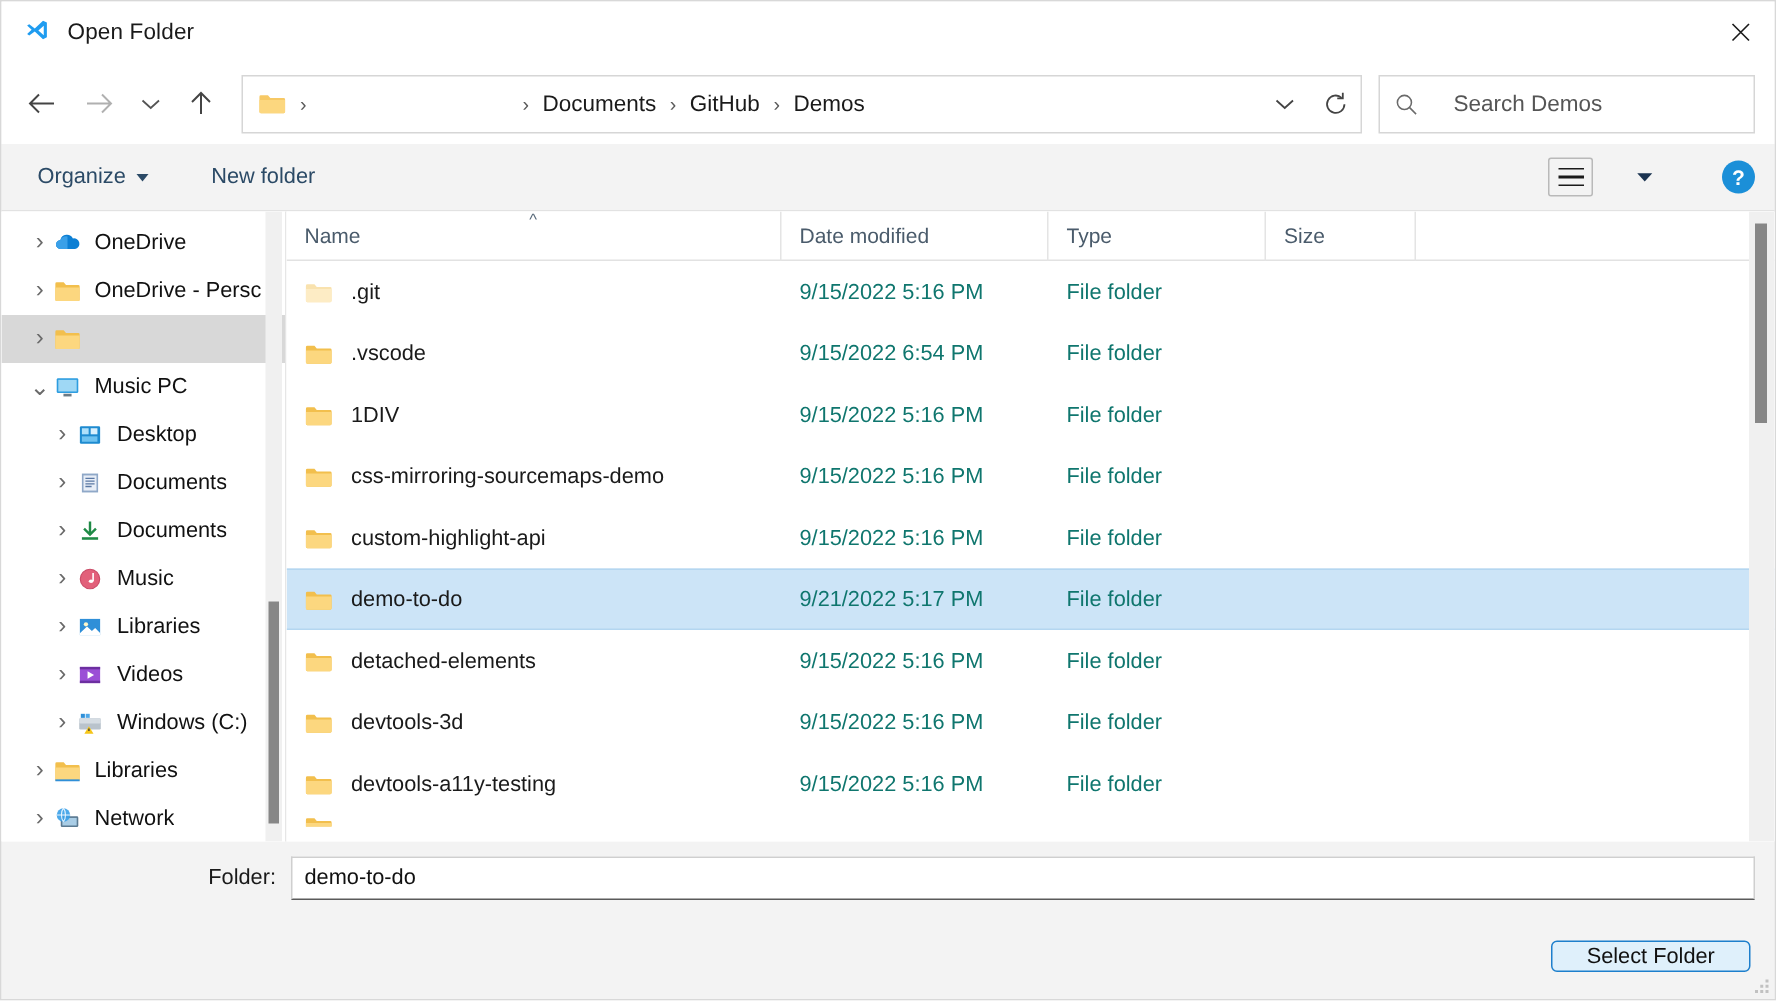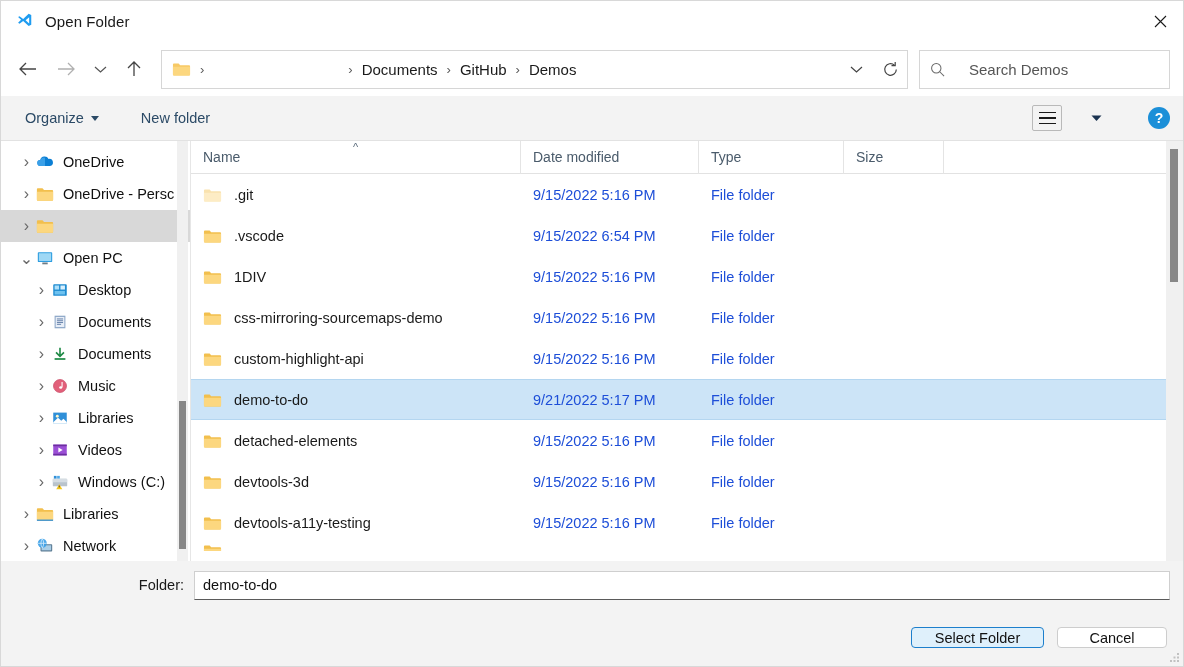--- a/index.html
+++ b/index.html
@@ -215,21 +215,21 @@
     height: 41px; display: flex; align-items: center;
     cursor: default;
   }
   .row.selected {
     background: #cce4f7;
     border-top: 1px solid #b4d6f0;
     border-bottom: 1px solid #b4d6f0;
   }
   .row.clipped { height: 8px; overflow: hidden; align-items: flex-start; }
   .cell {
-    font-size: 14.5px; color: #1d4ed8;
+    font-size: 14.5px; color: #0f766e;
     padding-left: 12px; white-space: nowrap; overflow: hidden;
   }
   .cell.name {
     width: 330px; flex: 0 0 330px;
     color: #1a1a1a;
     display: flex; align-items: center;
   }
   .cell.date { width: 178px; flex: 0 0 178px; }
   .cell.type { width: 145px; flex: 0 0 145px; }
   .cell.size { width: 100px; flex: 0 0 100px; }
@@ -420,21 +420,21 @@
         <span class="tree-label"></span>
       </div>
 
       <div class="tree-row">
         <span class="tw">⌄</span>
         <svg class="tree-icon" viewBox="0 0 20 18">
           <rect x="2" y="2.5" width="16" height="11" rx="1" fill="#2d9de0"></rect>
           <rect x="3.2" y="3.7" width="13.6" height="8.6" fill="#9fd8f5"></rect>
           <rect x="7" y="14" width="6" height="2" fill="#6b7b86"></rect>
         </svg>
-        <span class="tree-label">Open PC</span>
+        <span class="tree-label">Music PC</span>
       </div>
 
       <div class="tree-row indent">
         <span class="tw">›</span>
         <svg class="tree-icon" viewBox="0 0 20 18">
           <rect x="2.5" y="2.5" width="15" height="13" rx="1" fill="#1e8bd0"></rect>
           <rect x="4" y="4" width="5" height="4.5" fill="#aee0fa"></rect>
           <rect x="10.5" y="4" width="5" height="4.5" fill="#d9f0fd"></rect>
           <rect x="4" y="10" width="11.5" height="4" fill="#6ec2f0"></rect>
         </svg>
@@ -686,21 +686,20 @@
     </div>
   </div>
 
   <div class="footer">
     <div class="folderrow">
       <div class="folder-label">Folder:</div>
       <div class="folder-input">demo-to-do</div>
     </div>
     <div class="btnrow">
       <div class="btn primary">Select Folder</div>
-      <div class="btn secondary">Cancel</div>
       <svg class="grip" viewBox="0 0 13 13">
         <g fill="#9a9a9a">
           <rect x="10" y="10" width="2" height="2"></rect>
           <rect x="6.5" y="10" width="2" height="2"></rect>
           <rect x="10" y="6.5" width="2" height="2"></rect>
           <rect x="3" y="10" width="2" height="2"></rect>
           <rect x="10" y="3" width="2" height="2"></rect>
           <rect x="6.5" y="6.5" width="2" height="2"></rect>
         </g>
       </svg>

